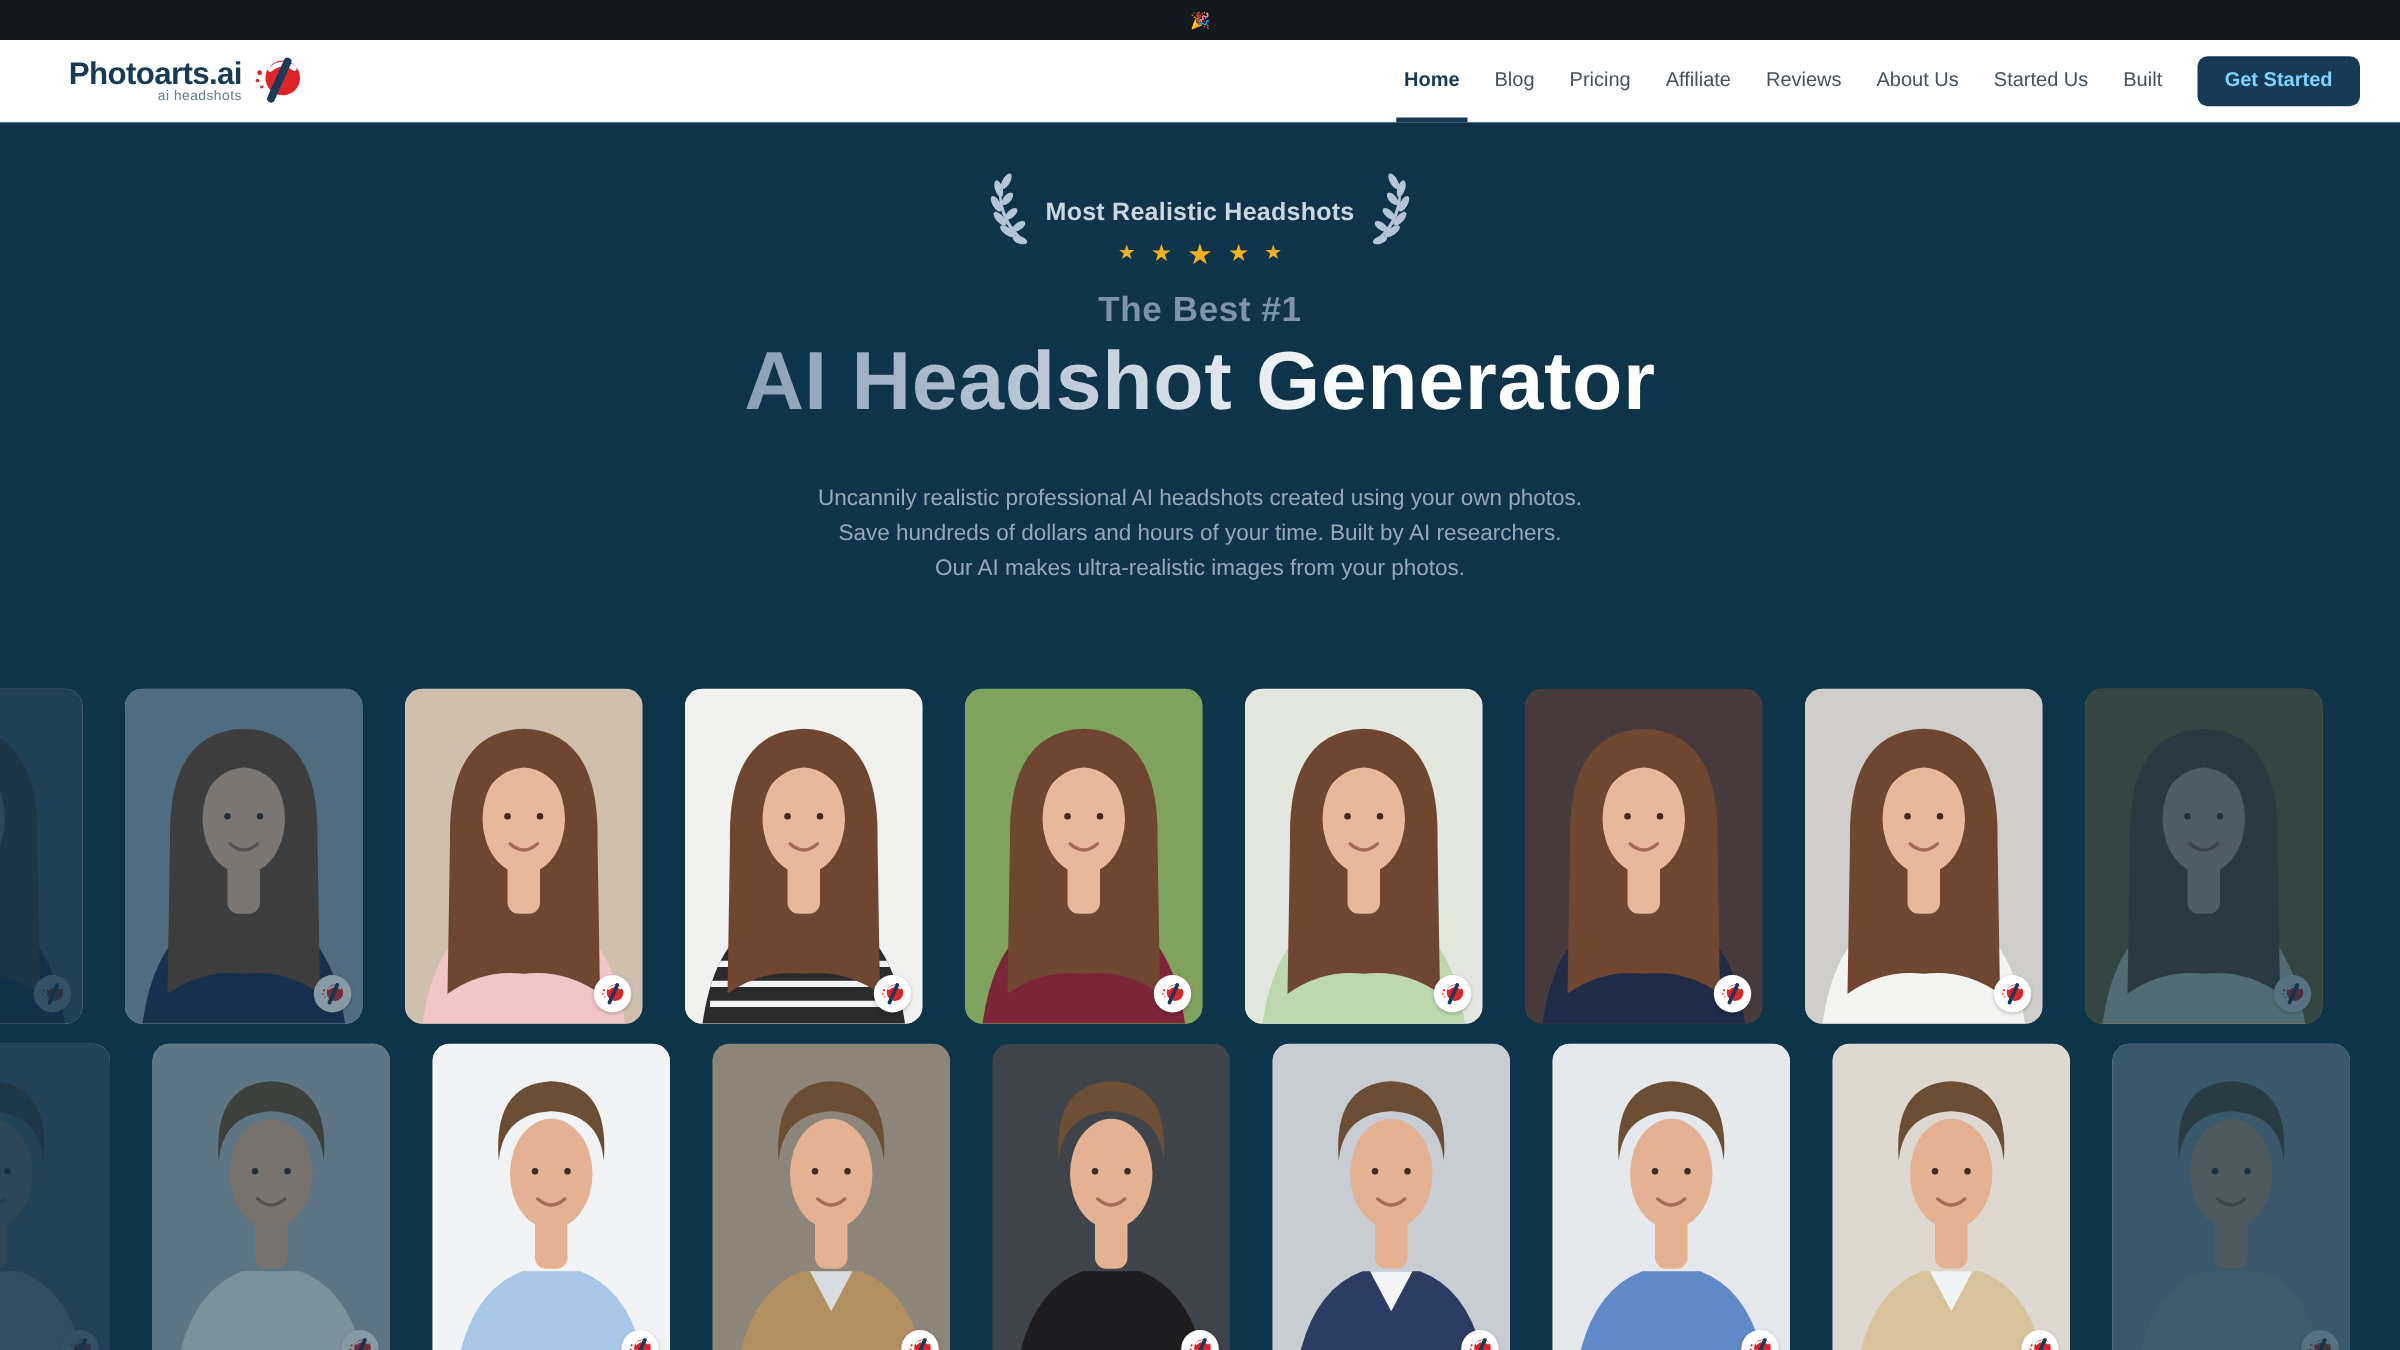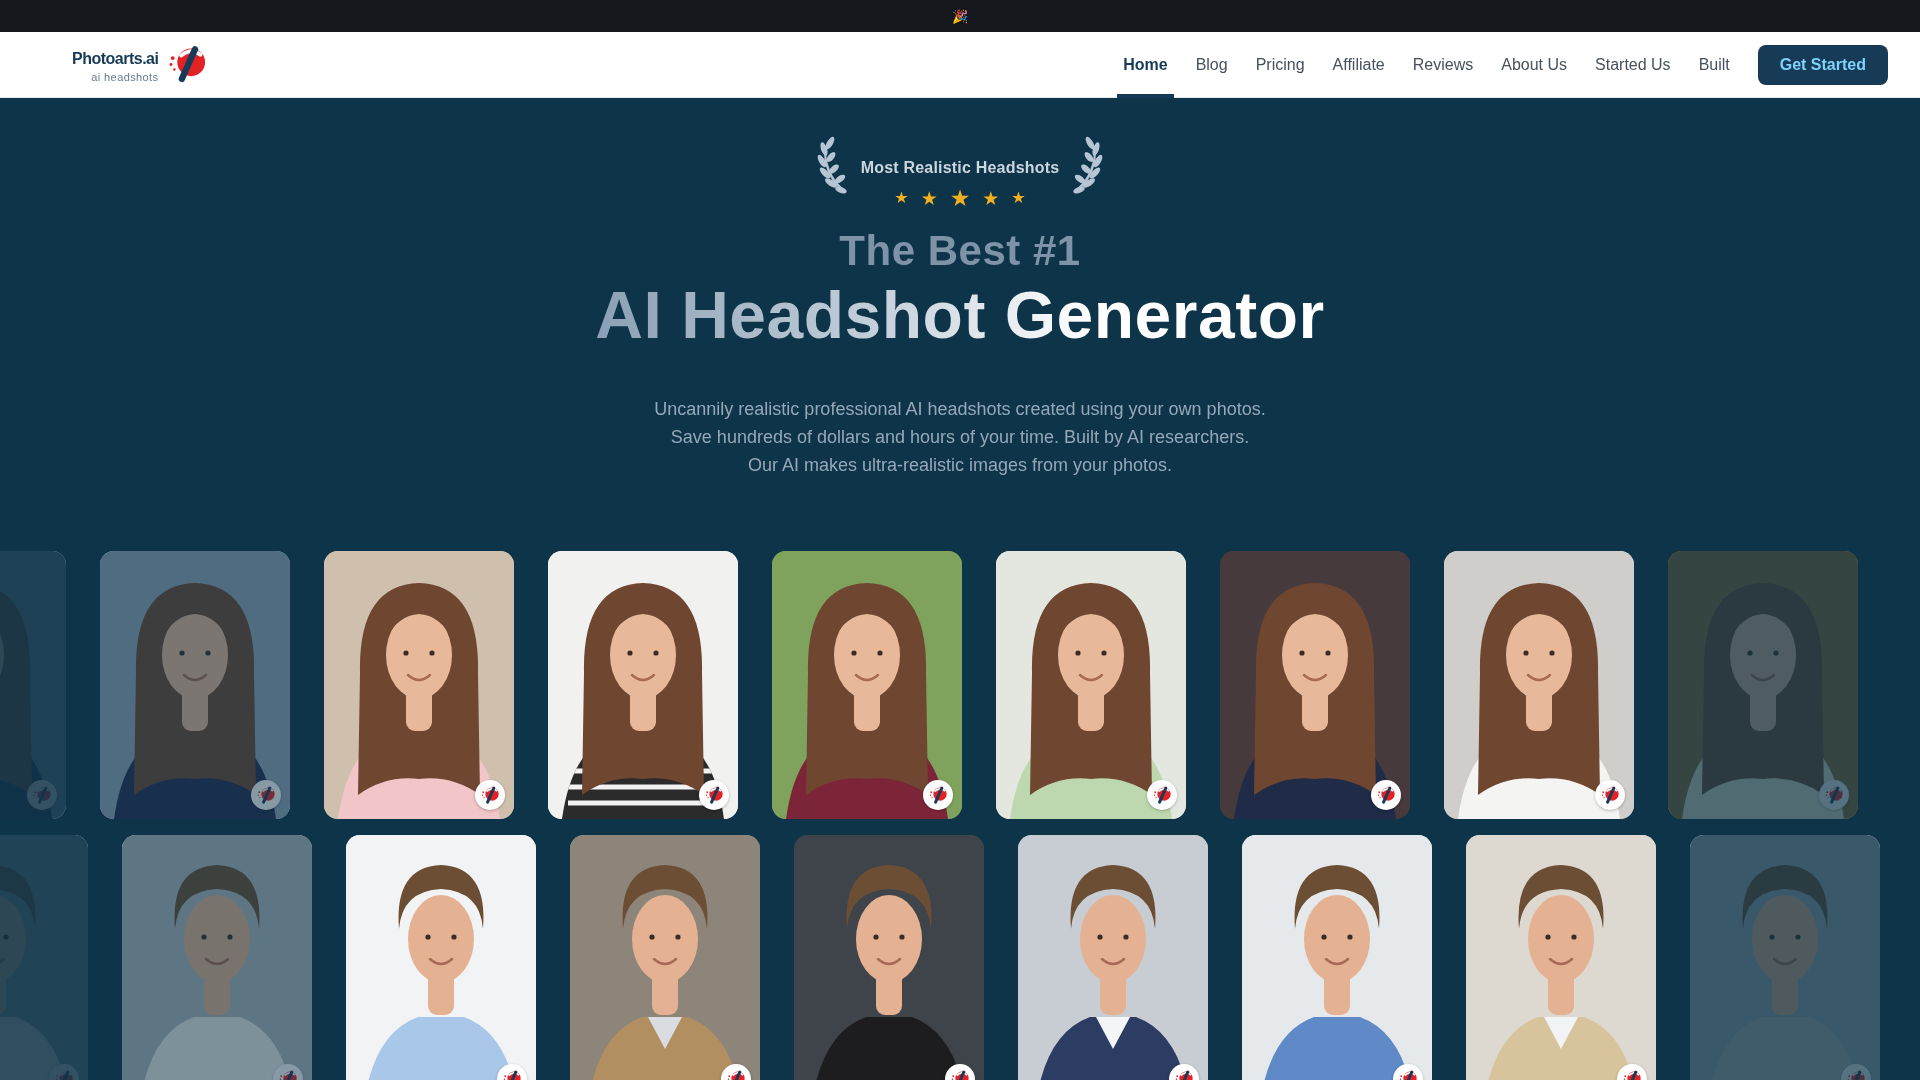--- a/index.html
+++ b/index.html
@@ -9,47 +9,47 @@
   
   .banner { height:32px; background:var(--banner-bg,#14171b); display:flex;
     align-items:center; justify-content:center; gap:8px;
     color:#d6d9dc; font-size:13px; }
 
   
   .navbar { height:66px; background:#ffffff; display:flex; align-items:center;
     padding:0 32px 0 55px; border-bottom:1px solid #e8eaec; position:relative; }
   .brand { display:flex; align-items:center; gap:6px; cursor:pointer; }
   .brand-text { display:flex; flex-direction:column; align-items:flex-end; }
-  .brand-name { font-size:16px; font-weight:800; letter-spacing:-0.5px;
-    color:var(--navy,#1c3c56); line-height:26px;margin-left:17px; }
+  .brand-name { font-size:25px; font-weight:800; letter-spacing:-0.5px;
+    color:var(--navy,#1c3c56); line-height:26px; }
   .brand-tag { font-size:11px; color:#647c8e; letter-spacing:0.4px; margin-top:-1px; }
   .brand-icon { width:42px; height:44px; margin-left:2px; }
   .nav-links { margin-left:auto; display:flex; gap:28px; height:100%; }
   .nav-link { font-size:16px; font-weight:500; color:#45515c; cursor:pointer;
     height:100%; display:flex; align-items:center; position:relative; text-decoration:none; }
   .nav-link.active { color:var(--navy,#173a57); font-weight:700; }
   .nav-link.active::after { content:""; position:absolute; left:-6px; right:-6px;
     bottom:-1px; height:4px; background:var(--navy,#173a57); }
   .cta-btn { margin-left:28px; background:var(--navy,#11334b); color:#7dd3fc;
     font-size:16px; font-weight:600; border:none; border-radius:8px;
     padding:11px 22px; cursor:pointer; font-family:inherit; }
 
   
   .hero { position:relative; height:982px; background:var(--hero-bg,#0e3449);
     text-align:center; }
   .badge-wrap { display:flex; align-items:center; justify-content:center;
     gap:10px; padding-top:16px; }
   .laurel { width:36px; height:64px; }
   .laurel.right { transform:scaleX(-1); }
   .badge-col { display:flex; flex-direction:column; align-items:center; }
-  .badge-title { font-size:16px; font-weight:700; color:#ccd6df; letter-spacing:0.2px;margin-top:45px; }
+  .badge-title { font-size:20px; font-weight:700; color:#ccd6df; letter-spacing:0.2px;margin-top:45px; }
   .stars { display:flex; align-items:center; gap:12px; margin-top:8px; height:26px; }
   .star { color:var(--star-gold,#f2b01f); line-height:1; }
 
-  .h2-title { margin-top:16px; font-size:42px; font-weight:700; color:#7e93a8;
+  .h2-title { margin-top:16px; font-size:28px; font-weight:700; color:#7e93a8;
     letter-spacing:0.5px; }
   .h1-title { margin-top:2px; font-size:66px; font-weight:700; letter-spacing:0.5px;
     background:linear-gradient(90deg,#8ba0b5 0%,#c3cfda 38%,#ffffff 68%);
     -webkit-background-clip:text; background-clip:text; color:transparent;
     display:inline-block; }
   .subtitle { margin-top:42px; font-size:18px; font-weight:400; color:#96a8b7;
     line-height:28px; }
 
   
   .g-row { position:absolute; display:flex; gap:34px; }

